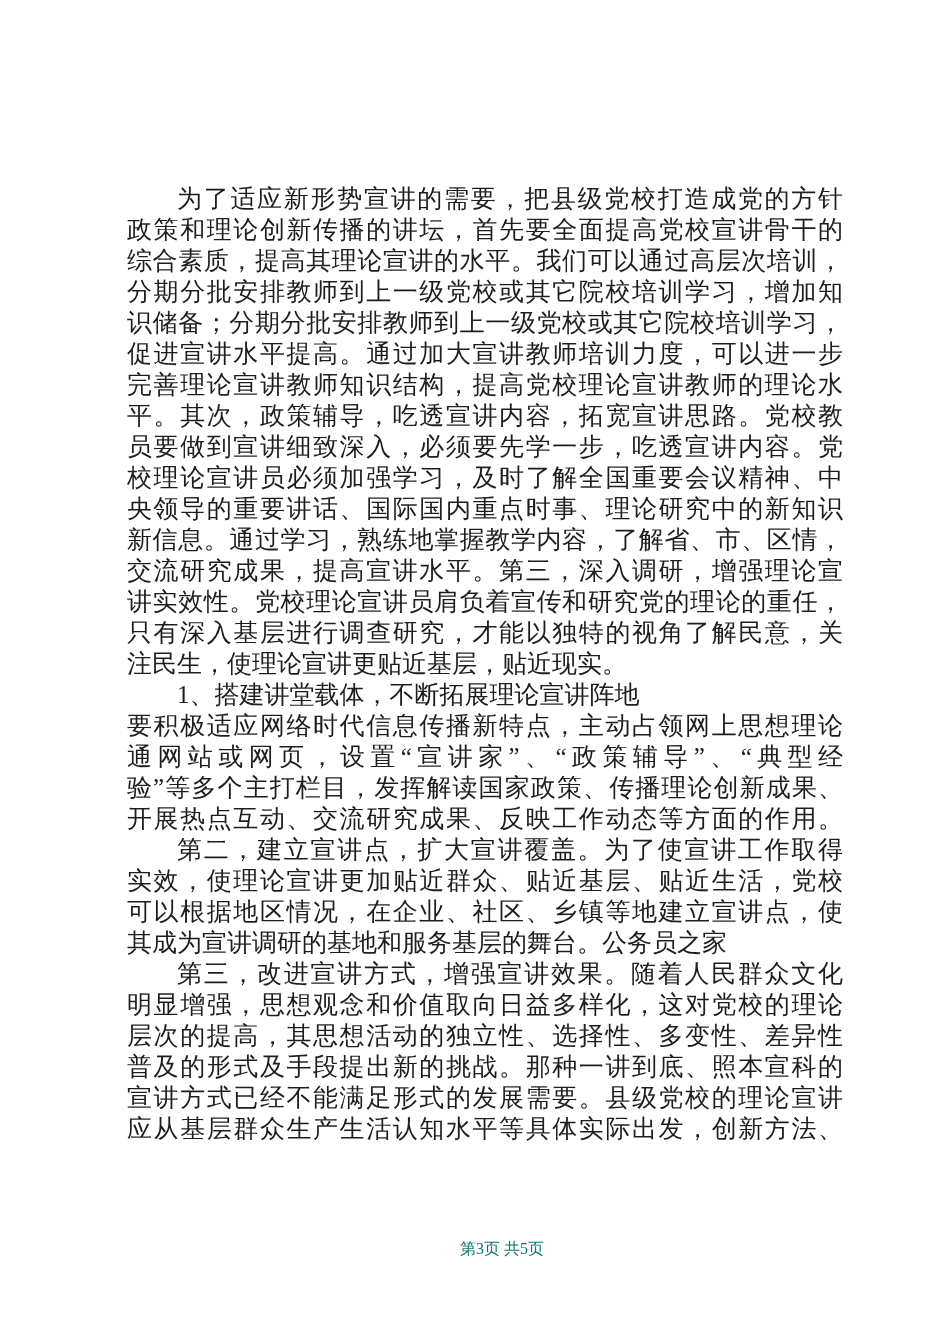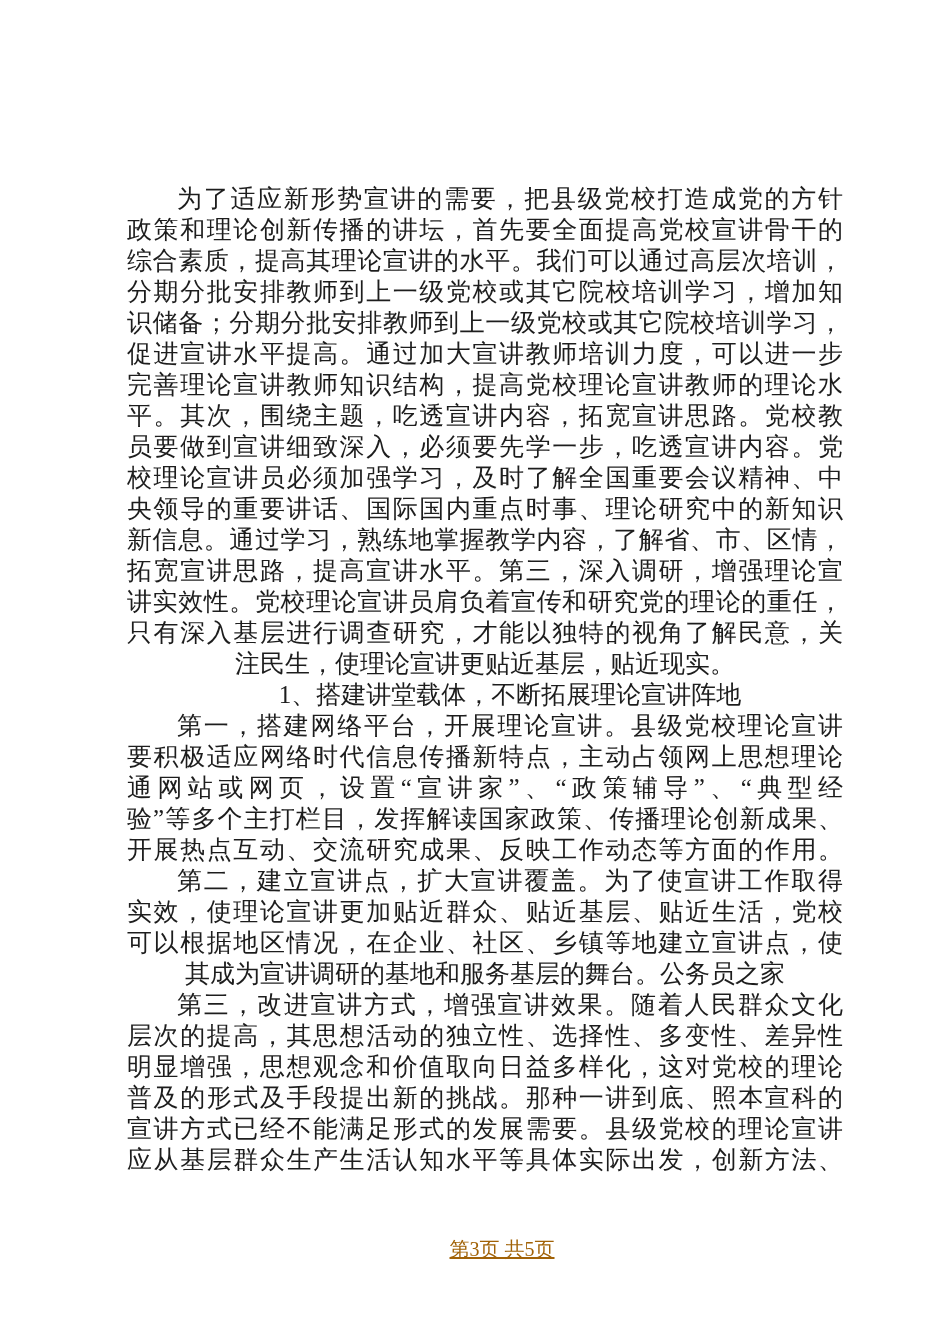--- a/index.html
+++ b/index.html
@@ -21,74 +21,72 @@
     top: 183px;
     width: 716px;
   }
   .line {
     font-size: 25px;
     line-height: 31px;
     height: 31px;
     color: #1d1d1d;
     letter-spacing: 0;
     white-space: nowrap;
-    text-align: center;
+    text-align: left;
   }
   .line.fill {
     white-space: normal;
     text-align: justify;
     text-align-last: justify;
   }
   .line.indent {
     text-indent: 2em;
   }
   .footer {
     position: absolute;
     left: 144px;
     top: 1236px;
     width: 716px;
     text-align: center;
-    font-size: 20px;
+    font-size: 16px;
     line-height: 26px;
-    color: #a16207;
-    text-decoration: underline;
+    color: #0f766e;
   }
 </style>
 </head>
 <body>
 
 <div class="page">
   <div class="doc-body">
       <div class="line fill indent">为了适应新形势宣讲的需要，把县级党校打造成党的方针</div>
       <div class="line fill">政策和理论创新传播的讲坛，首先要全面提高党校宣讲骨干的</div>
       <div class="line fill">综合素质，提高其理论宣讲的水平。我们可以通过高层次培训，</div>
       <div class="line fill">分期分批安排教师到上一级党校或其它院校培训学习，增加知</div>
       <div class="line fill">识储备；分期分批安排教师到上一级党校或其它院校培训学习，</div>
       <div class="line fill">促进宣讲水平提高。通过加大宣讲教师培训力度，可以进一步</div>
       <div class="line fill">完善理论宣讲教师知识结构，提高党校理论宣讲教师的理论水</div>
-      <div class="line fill">平。其次，围绕主题，吃透宣讲内容，拓宽宣讲思路。党校教</div>
+      <div class="line fill">平。其次，政策辅导，吃透宣讲内容，拓宽宣讲思路。党校教</div>
       <div class="line fill">员要做到宣讲细致深入，必须要先学一步，吃透宣讲内容。党</div>
       <div class="line fill">校理论宣讲员必须加强学习，及时了解全国重要会议精神、中</div>
       <div class="line fill">央领导的重要讲话、国际国内重点时事、理论研究中的新知识</div>
       <div class="line fill">新信息。通过学习，熟练地掌握教学内容，了解省、市、区情，</div>
-      <div class="line fill">拓宽宣讲思路，提高宣讲水平。第三，深入调研，增强理论宣</div>
+      <div class="line fill">交流研究成果，提高宣讲水平。第三，深入调研，增强理论宣</div>
       <div class="line fill">讲实效性。党校理论宣讲员肩负着宣传和研究党的理论的重任，</div>
       <div class="line fill">只有深入基层进行调查研究，才能以独特的视角了解民意，关</div>
       <div class="line">注民生，使理论宣讲更贴近基层，贴近现实。</div>
       <div class="line indent">1、搭建讲堂载体，不断拓展理论宣讲阵地</div>
-      <div class="line fill indent">第一，搭建网络平台，开展理论宣讲。县级党校理论宣讲</div>
       <div class="line fill">要积极适应网络时代信息传播新特点，主动占领网上思想理论</div>
       <div class="line fill">通网站或网页，设置“宣讲家”、“政策辅导”、“典型经</div>
       <div class="line fill">验”等多个主打栏目，发挥解读国家政策、传播理论创新成果、</div>
       <div class="line fill">开展热点互动、交流研究成果、反映工作动态等方面的作用。</div>
       <div class="line fill indent">第二，建立宣讲点，扩大宣讲覆盖。为了使宣讲工作取得</div>
       <div class="line fill">实效，使理论宣讲更加贴近群众、贴近基层、贴近生活，党校</div>
       <div class="line fill">可以根据地区情况，在企业、社区、乡镇等地建立宣讲点，使</div>
       <div class="line">其成为宣讲调研的基地和服务基层的舞台。公务员之家</div>
       <div class="line fill indent">第三，改进宣讲方式，增强宣讲效果。随着人民群众文化</div>
+      <div class="line fill">明显增强，思想观念和价值取向日益多样化，这对党校的理论</div>
       <div class="line fill">层次的提高，其思想活动的独立性、选择性、多变性、差异性</div>
-      <div class="line fill">明显增强，思想观念和价值取向日益多样化，这对党校的理论</div>
       <div class="line fill">普及的形式及手段提出新的挑战。那种一讲到底、照本宣科的</div>
       <div class="line fill">宣讲方式已经不能满足形式的发展需要。县级党校的理论宣讲</div>
       <div class="line fill">应从基层群众生产生活认知水平等具体实际出发，创新方法、</div>
     </div>
   <div class="footer">第3页 共5页</div>
 </div>
 
 </body></html>

